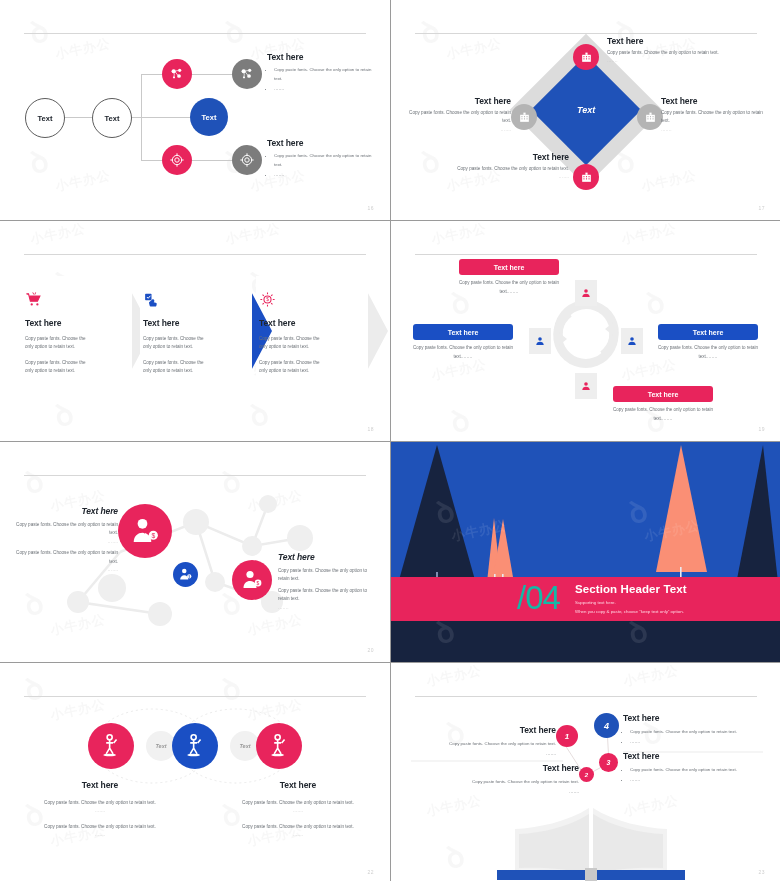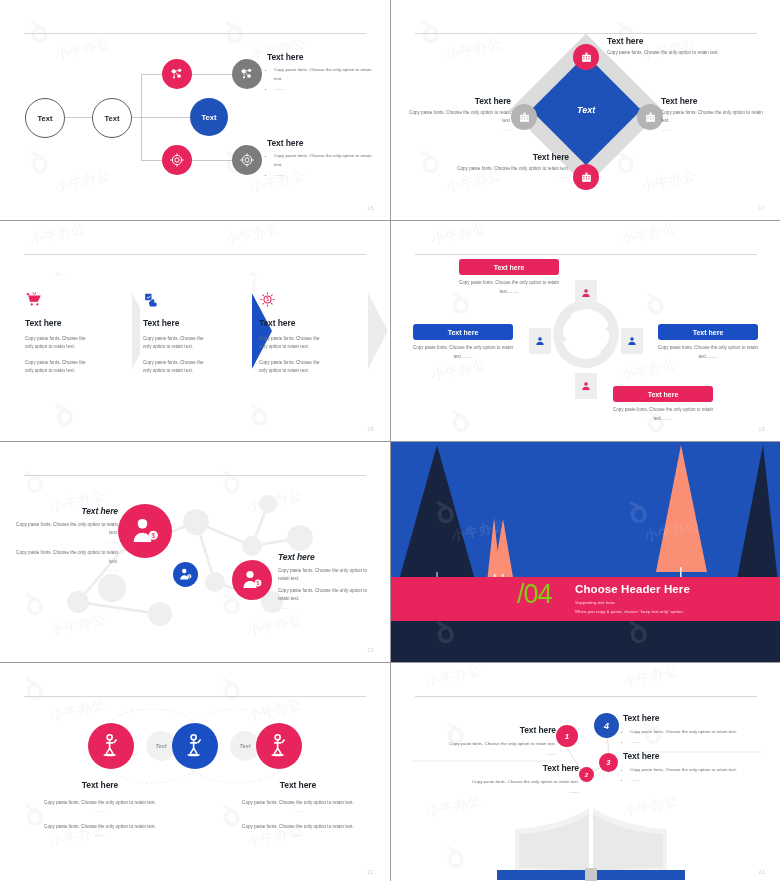--- a/index.html
+++ b/index.html
@@ -48,21 +48,21 @@
   .ptxt{position:absolute;font-size:4.5px;line-height:1.9;color:#6b7076;text-align:center;}
   .sq{position:absolute;width:22px;height:26px;background:#eeeeee;display:flex;align-items:center;justify-content:center;}
   .sq svg{width:12px;height:12px;}
   .bigc{position:absolute;border-radius:50%;display:flex;align-items:center;justify-content:center;}
   .bigc svg{width:60%;height:60%;}
 
   
   .sky{position:absolute;left:0;top:0;width:100%;height:72%;background:#1f52b8;}
   .ground{position:absolute;left:0;bottom:0;width:100%;height:28%;background:#17233f;}
   .band{position:absolute;left:0;width:100%;height:44px;background:#e8245c;top:135px;}
-  .num04{position:absolute;color:#84cc16;font-size:27px;font-weight:300;line-height:1;letter-spacing:-1px;font-family:"Liberation Sans",sans-serif;}
+  .num04{position:absolute;color:#14b8a6;font-size:33px;font-weight:300;line-height:1;letter-spacing:-1px;font-family:"Liberation Sans",sans-serif;}
   .sechead{position:absolute;color:#fff;font-size:11.5px;font-weight:700;letter-spacing:.1px;}
   .secsub{position:absolute;color:#ffd3e0;font-size:4.4px;line-height:1.9;}
 
   
   .s22 .bigc{width:46px;height:46px;}
   .s22 .txtc{position:absolute;width:30px;height:30px;border-radius:50%;background:#f1f1f1;display:flex;align-items:center;justify-content:center;font-size:5.5px;font-style:italic;color:#9a9a9a;font-weight:700;}
   .arcs{position:absolute;inset:0;}
 
   
   .numbub{position:absolute;border-radius:50%;display:flex;align-items:center;justify-content:center;color:#fff;font-style:italic;font-weight:700;}
@@ -462,21 +462,21 @@
       <polygon points="112,77 101,141 123,141" fill="#fa8f75"></polygon>
       <rect x="103" y="132" width="1.6" height="17" fill="#e9eaf0"></rect>
       <rect x="111" y="132" width="1.6" height="17" fill="#e9eaf0"></rect>
       <polygon points="290,3 265,130 316,130" fill="#fa8f75"></polygon>
       <rect x="289" y="125" width="1.6" height="22" fill="#e9eaf0"></rect>
       <polygon points="372,3 340,168 390,168" fill="#17233f"></polygon>
     </svg>
 
     <div class="band"></div>
     <div class="num04" style="left:126px;top:139px;">/04</div>
-    <div class="sechead" style="left:184px;top:141px;">Choose Header Here</div>
+    <div class="sechead" style="left:184px;top:141px;">Section Header Text</div>
     <div class="secsub" style="left:184px;top:157px;">Supporting text here.</div>
     <div class="secsub" style="left:184px;top:166px;">When you copy &amp; paste, choose "keep text only" option.</div>
 
     <div class="wm" style="opacity:.09;">
       <span style="left:45px;top:48px;color:#fff;">ꝺ</span>
       <span style="left:238px;top:48px;color:#fff;">ꝺ</span>
       <span style="left:60px;top:80px;font-size:13px;color:#fff;">小牛办公</span>
       <span style="left:253px;top:80px;font-size:13px;color:#fff;">小牛办公</span>
       <span style="left:45px;top:168px;color:#fff;">ꝺ</span>
       <span style="left:238px;top:168px;color:#fff;">ꝺ</span>

